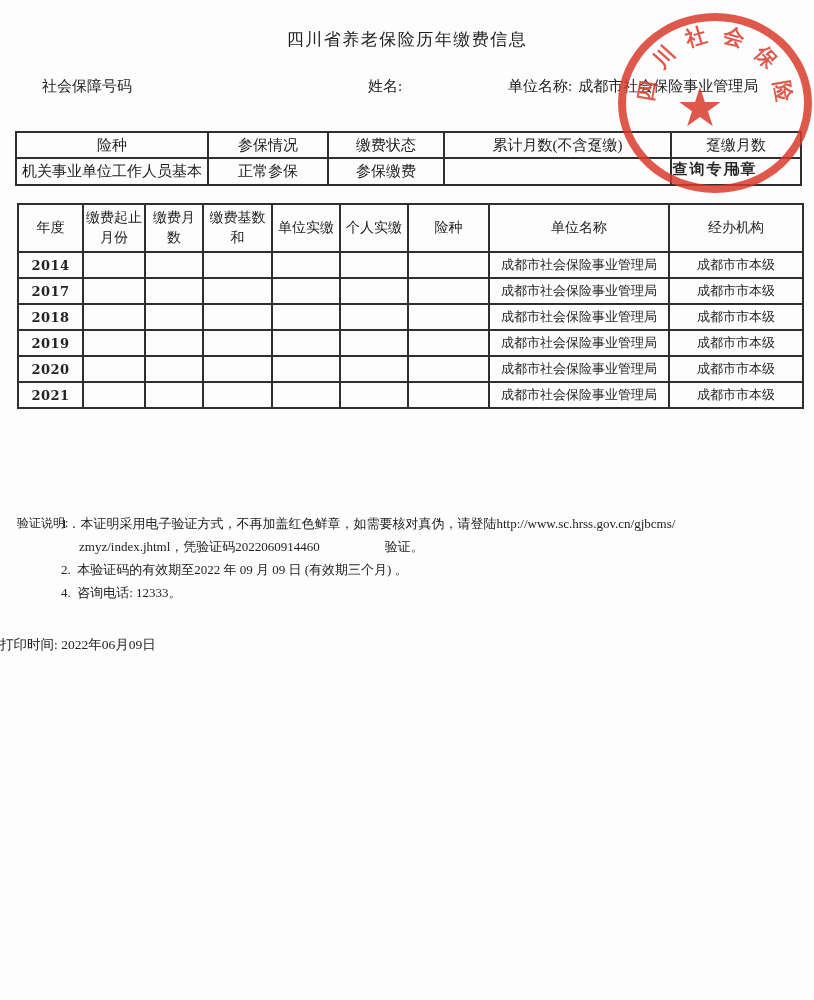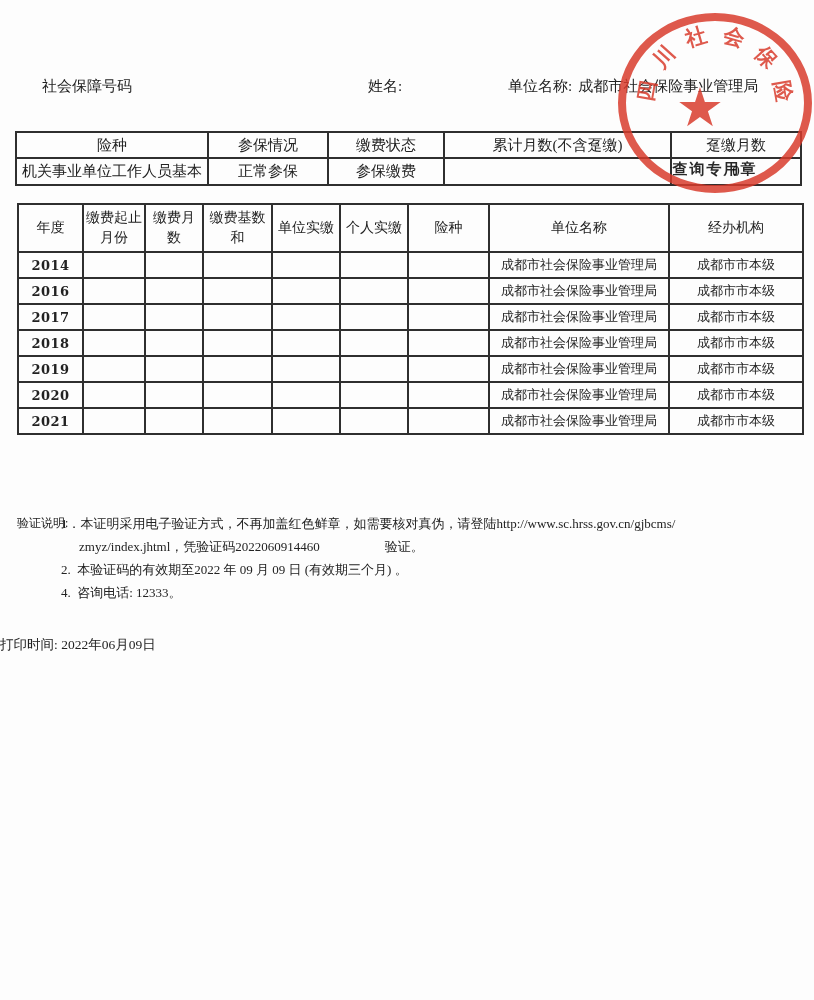--- a/index.html
+++ b/index.html
@@ -60,20 +60,21 @@
   .stamp-bottom{
     position:absolute;left:0;width:194px;top:147px;text-align:center;
     font-size:15px;font-weight:bold;color:#000000;letter-spacing:2px;
   }
 </style>
 </head>
 <body>
 
 <div class="page">
 
+  <h1 class="doc-title">四川省养老保险历年缴费信息</h1>
 
   <div class="info-row">
     <span class="info-ssn">社会保障号码</span>
     <span class="info-name">姓名:</span>
     <span class="info-employer"><span>单位名称:</span><span class="val">成都市社会保险事业管理局</span></span>
   </div>
 
   <table class="doc" id="summary-table">
       <colgroup>
         <col style="width: 192px;">
@@ -133,31 +134,20 @@
           <td></td>
           <td></td>
           <td></td>
           <td></td>
           <td></td>
           <td></td>
           <td>成都市社会保险事业管理局</td>
           <td>成都市市本级</td>
         </tr>
         <tr>
-          <td>2016</td>
-          <td></td>
-          <td></td>
-          <td></td>
-          <td></td>
-          <td></td>
-          <td></td>
-          <td>成都市社会保险事业管理局</td>
-          <td>成都市市本级</td>
-        </tr>
-        <tr>
           <td>2017</td>
           <td></td>
           <td></td>
           <td></td>
           <td></td>
           <td></td>
           <td></td>
           <td>成都市社会保险事业管理局</td>
           <td>成都市市本级</td>
         </tr>

